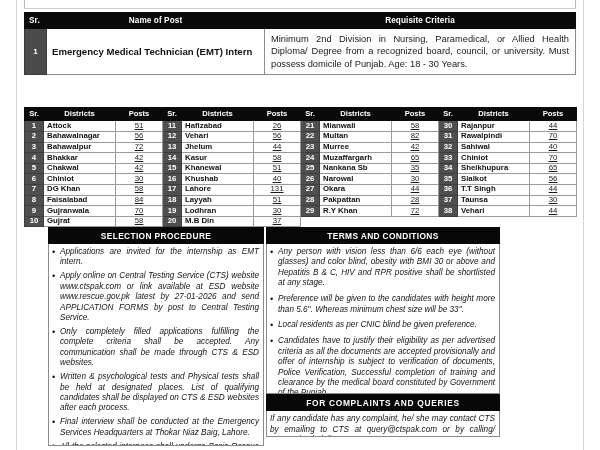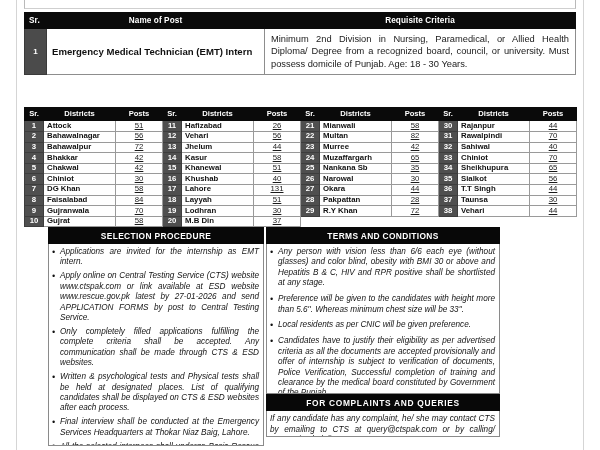--- a/index.html
+++ b/index.html
@@ -386,21 +386,21 @@
           </ul>
       </div>
     </div>
 
     <div class="panel-right">
       <div class="bar">TERMS AND CONDITIONS</div>
       <div class="body-box">
         <ul class="blist" id="tc-list">
             <li>Any person with vision less than 6/6 each eye (without glasses) and color blind, obesity with BMI 30 or above and Hepatitis B &amp; C, HIV and RPR positive shall be shortlisted at any stage.</li>
             <li>Preference will be given to the candidates with height more than 5.6''. Whereas minimum chest size will be 33''.</li>
-            <li>Local residents as per CNIC will be given preference.</li>
+            <li>Local residents as per CNIC blind be given preference.</li>
             <li>Candidates have to justify their eligibility as per advertised criteria as all the documents are accepted provisionally and offer of internship is subject to verification of documents, Police Verification, Successful completion of training and clearance by the medical board constituted by Government of the Punjab.</li>
           </ul>
       </div>
       <div class="bar wide">FOR COMPLAINTS AND QUERIES</div>
       <div class="body-box q">
         <p class="plain">If any candidate has any complaint, he/ she may contact CTS by emailing to CTS at query@ctspak.com or by calling/ messaging helpline</p>
       </div>
     </div>
 
   </div>

